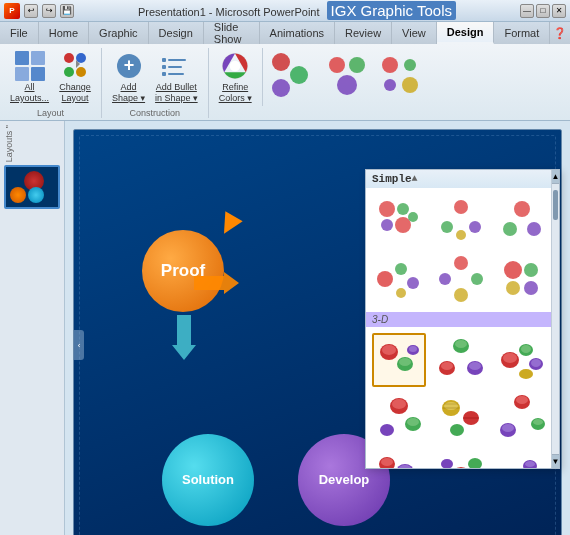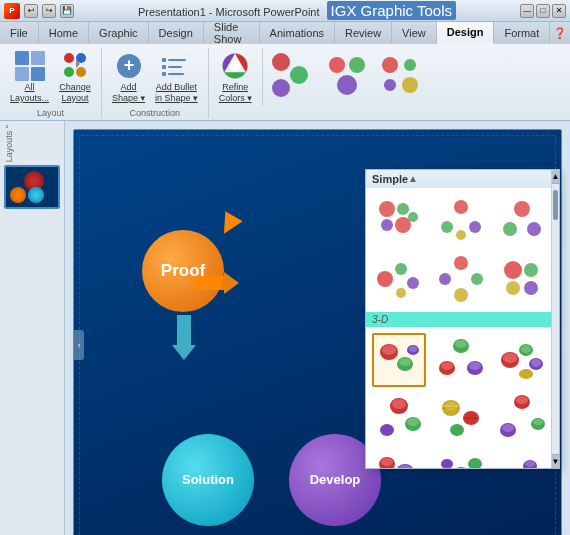--- a/index.html
+++ b/index.html
@@ -22,23 +22,23 @@
     .ribbon-content { display: flex; padding: 4px 4px 2px; gap: 2px; align-items: flex-start; }
     .ribbon-group { display: flex; flex-direction: column; align-items: center; border-right: 1px solid #c0ccd8; padding: 0 6px 0 2px; margin-right: 2px; }
     .ribbon-group-items { display: flex; gap: 2px; align-items: flex-start; }
     .ribbon-group-label { font-size: 9px; color: #666; margin-top: 2px; text-align: center; }
     .ribbon-btn { display: flex; flex-direction: column; align-items: center; padding: 2px 4px; cursor: pointer; border-radius: 2px; min-width: 40px; }
     .ribbon-btn-icon { width: 32px; height: 32px; display: flex; align-items: center; justify-content: center; }
     .ribbon-btn-label { font-size: 9px; color: #333; text-align: center; line-height: 1.2; text-decoration: underline; }
 
     
     .dropdown-panel { position: absolute; top: 48px; right: 10px; width: 195px; background: white; border: 1px solid #aabbcc; box-shadow: 2px 2px 8px rgba(0,0,0,0.2); z-index: 100; }
-    .dropdown-panel-header { background: linear-gradient(to bottom, #e8f0f8, #d8e8f4); padding: 3px 6px; font-size: 11px; font-weight: bold; color: #333; display: flex; align-items: center; }
+    .dropdown-panel-header { background: linear-gradient(to bottom, #e8f0f8, #d8e8f4); padding: 3px 6px; font-size: 11px; font-weight: bold; color: #333; display: flex; align-items: center; font-family: Liberation Mono, monospace; }
     .dropdown-scroll { max-height: 280px; overflow-y: auto; }
-    .dropdown-section-label { background: #5eead4; padding: 2px 6px; font-size: 10px; color: #555; font-style: italic; }
+    .dropdown-section-label { background: #c4b5fd; padding: 2px 6px; font-size: 10px; color: #555; font-style: italic; }
     .dropdown-grid { display: grid; grid-template-columns: 1fr 1fr 1fr; gap: 4px; padding: 6px; }
     .dropdown-item { width: 54px; height: 54px; display: flex; align-items: center; justify-content: center; border: 2px solid transparent; cursor: pointer; border-radius: 2px; }
     .dropdown-item.selected { border-color: #cc8800; background: #fff8e8; }
 
     
     .dropdown-scroll::-webkit-scrollbar { width: 8px; }
     .dropdown-scroll::-webkit-scrollbar-track { background: #e8eef4; }
     .dropdown-scroll::-webkit-scrollbar-thumb { background: #a0b8cc; border-radius: 4px; }
 
     
@@ -236,21 +236,21 @@
       <div style="position:absolute; bottom:95px; left:245px;">
         <svg width="50" height="25">
           <polygon points="45,6 15,6 15,2 0,12.5 15,23 15,19 45,19" fill="#8855cc" opacity="0.9"></polygon>
         </svg>
       </div>
 
       <div style="position:absolute; width:92px; height:92px; background:radial-gradient(circle at 35% 35%, #55ddee, #0099bb); border-radius:50%; bottom:35px; left:88px; display:flex; align-items:center; justify-content:center; color:white; font-weight:bold; font-size:13px;">
         <span>Solution</span>
       </div>
 
-      <div style="position:absolute; width:92px; height:92px; background:radial-gradient(circle at 35% 35%, #aa77dd, #6633aa); border-radius:50%; bottom:35px; left:215px; display:flex; align-items:center; justify-content:center; color:white; font-weight:bold; font-size:13px;">
+      <div style="position:absolute; width:92px; height:92px; background:radial-gradient(circle at 35% 35%, #aa77dd, #6633aa); border-radius:50%; bottom:35px; left:224px; display:flex; align-items:center; justify-content:center; color:white; font-weight:bold; font-size:13px;">
         <span>Develop</span>
       </div>
 
       <div style="position:absolute; left:0; top:50%; transform:translateY(-50%); width:10px; height:30px; background:rgba(150,180,210,0.5); border-radius:0 3px 3px 0; display:flex; align-items:center; justify-content:center; cursor:pointer;">
         <span style="font-size:8px; color:white;">‹</span>
       </div>
 
     </div>
 
     <div class="dropdown-panel">

